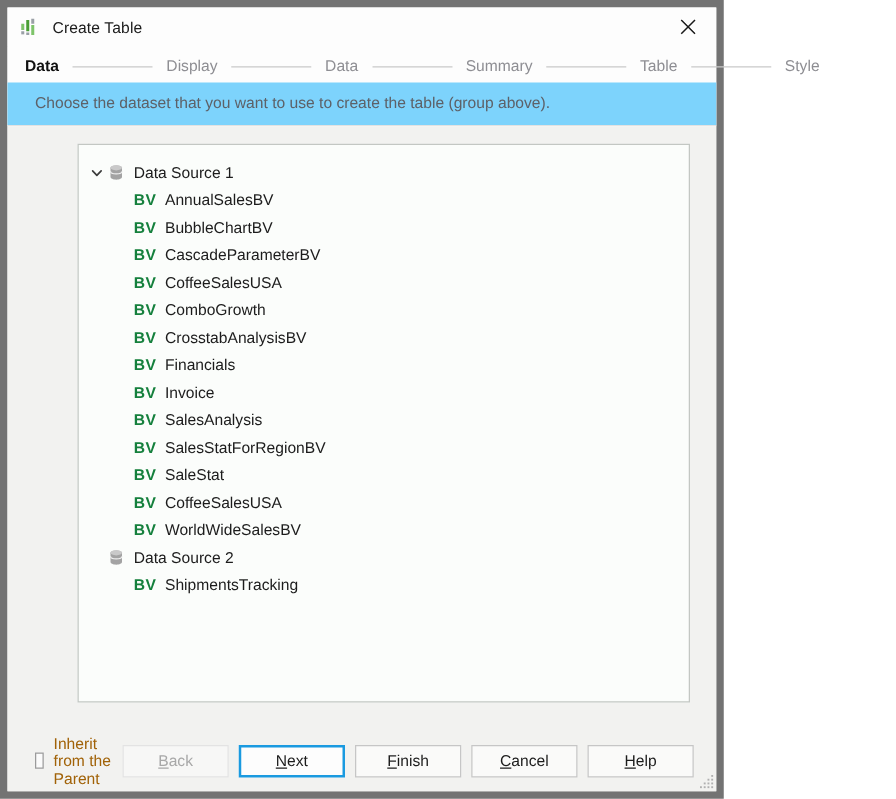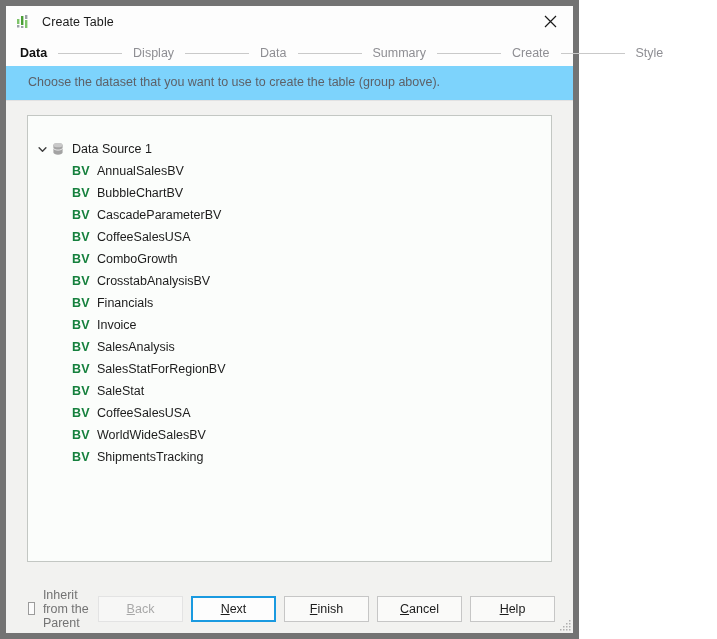--- a/index.html
+++ b/index.html
@@ -104,21 +104,22 @@
     padding: 14px 21px 0 21px;
     box-sizing: border-box;
     position: relative;
   }
   .tree-panel {
     background: #fbfdfb;
     border: 1px solid #c3c7c3;
     box-sizing: border-box;
     height: 447px;
     overflow: hidden;
-    padding: 22px 0 0 0;
+    padding: 11px 0 0 0;
+    margin-left: 35px;
   }
 
   .tree-row {
     display: flex;
     align-items: center;
     height: 22px;
     padding-left: 6px;
     cursor: default;
     white-space: nowrap;
   }
@@ -174,21 +175,21 @@
   .chk {
     width: 13px;
     height: 13px;
     border: 1px solid #9b9b9b;
     background: #fbfbfb;
     box-sizing: border-box;
     display: block;
   }
   .inherit-label {
     font-size: 12.5px;
-    color: #737373;
+    color: #a16207;
   }
   .btn-group {
     margin-left: auto;
     display: flex;
     align-items: center;
     gap: 8px;
   }
   .btn {
     width: 85px;
     height: 26px;
@@ -249,21 +250,21 @@
   <div class="stepper-wrap">
     <div class="stepper" id="stepper">
         <span class="step active">Data</span>
         <span class="step-sep"></span>
         <span class="step">Display</span>
         <span class="step-sep"></span>
         <span class="step">Data</span>
         <span class="step-sep"></span>
         <span class="step">Summary</span>
         <span class="step-sep"></span>
-        <span class="step">Create</span>
+        <span class="step">Table</span>
         <span class="step-sep"></span>
         <span class="step">Style</span>
       </div>
     <div class="desc">Choose the dataset that you want to use to create the table (group above).</div>
   </div>
 
   <div class="content">
     <div class="tree-panel" id="tree-panel">
         <div class="tree-row row-indent-ds">
           <span class="chev">
@@ -323,20 +324,29 @@
           <span class="bv-icon">BV</span>
           <span class="label">SaleStat</span>
         </div>
         <div class="tree-row row-indent-bv">
           <span class="bv-icon">BV</span>
           <span class="label">CoffeeSalesUSA</span>
         </div>
         <div class="tree-row row-indent-bv">
           <span class="bv-icon">BV</span>
           <span class="label">WorldWideSalesBV</span>
+        </div>
+        <div class="tree-row row-indent-ds-noarrow">
+          <span class="db-icon"><svg width="16" height="16" viewBox="0 0 16 16">
+              <ellipse cx="8" cy="4.2" rx="4.6" ry="2.1" fill="#b6b6b6"></ellipse>
+              <path d="M3.4 4.2 L3.4 11.6 C3.4 12.76 5.46 13.7 8 13.7 C10.54 13.7 12.6 12.76 12.6 11.6 L12.6 4.2 Z" fill="#a3a3a3"></path>
+              <ellipse cx="8" cy="4.2" rx="4.6" ry="2.1" fill="#c9c9c9"></ellipse>
+              <path d="M3.4 7.0 C3.4 8.16 5.46 9.1 8 9.1 C10.54 9.1 12.6 8.16 12.6 7.0" fill="none" stroke="#eeeeee" stroke-width="0.9"></path>
+            </svg></span>
+          <span class="label">Data Source 2</span>
         </div>
         <div class="tree-row row-indent-bv">
           <span class="bv-icon">BV</span>
           <span class="label">ShipmentsTracking</span>
         </div>
       </div>
   </div>
 
   <div class="footer">
     <div class="inherit">

